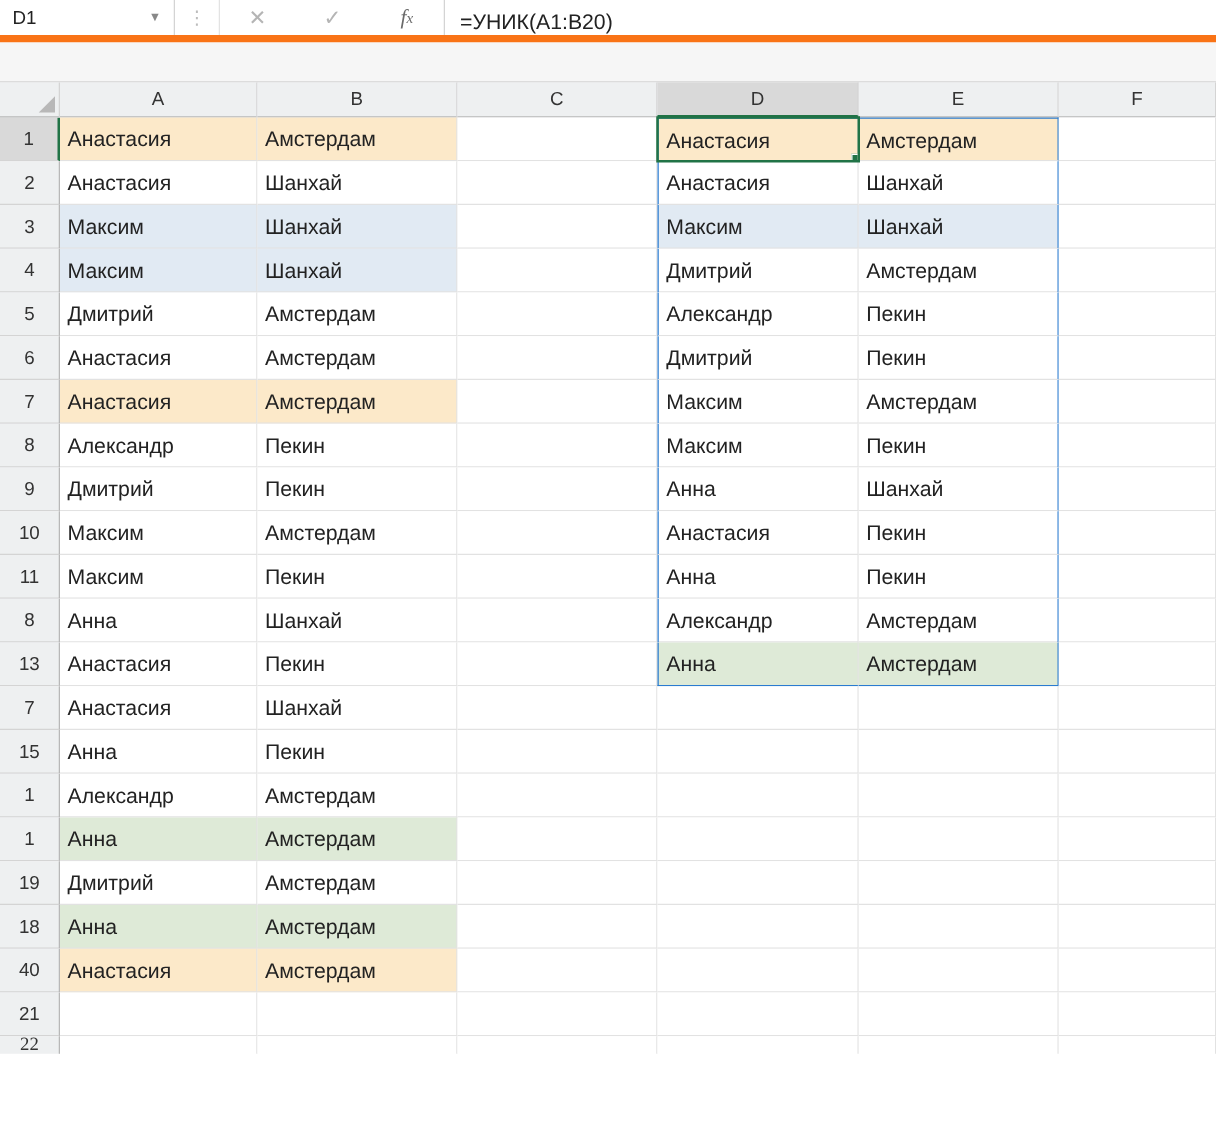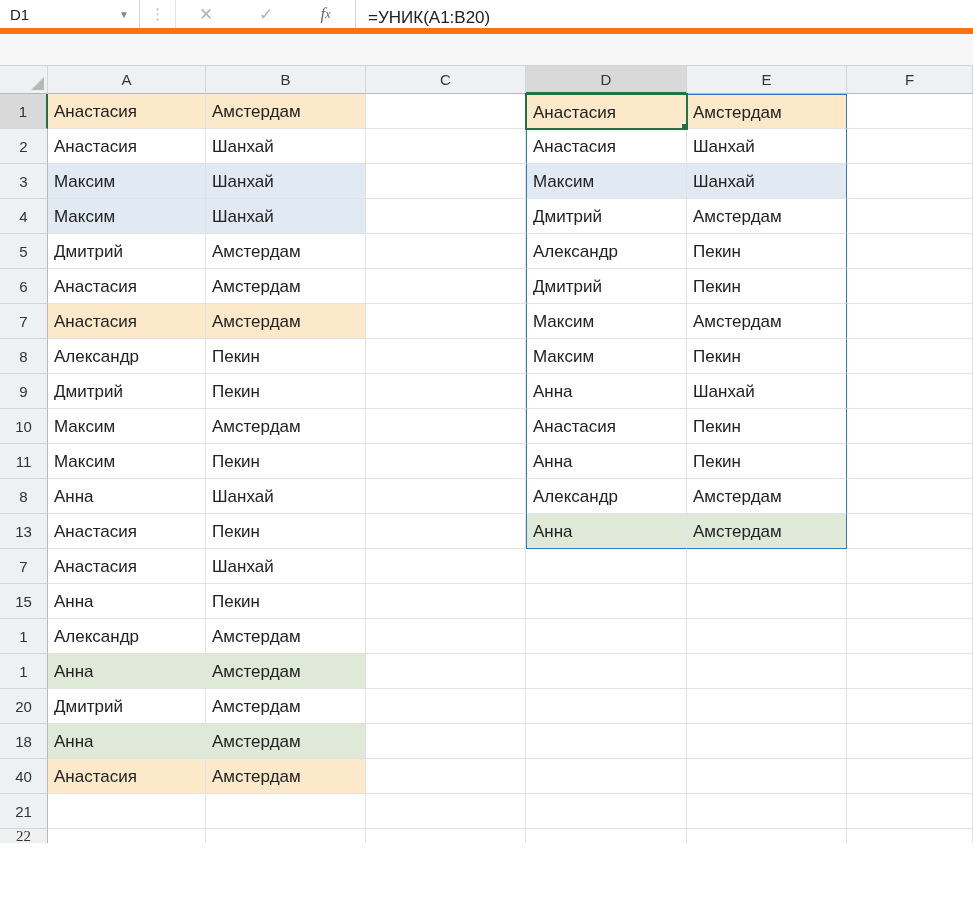--- a/index.html
+++ b/index.html
@@ -312,21 +312,21 @@
     <div class="cell"></div>
     <div class="cell"></div>
     <div class="cell"></div>
     <div class="row-header">1</div>
     <div class="cell hl-green">Анна</div>
     <div class="cell hl-green">Амстердам</div>
     <div class="cell"></div>
     <div class="cell"></div>
     <div class="cell"></div>
     <div class="cell"></div>
-    <div class="row-header">20</div>
+    <div class="row-header">19</div>
     <div class="cell">Дмитрий</div>
     <div class="cell">Амстердам</div>
     <div class="cell"></div>
     <div class="cell"></div>
     <div class="cell"></div>
     <div class="cell"></div>
     <div class="row-header">18</div>
     <div class="cell hl-green">Анна</div>
     <div class="cell hl-green">Амстердам</div>
     <div class="cell"></div>

